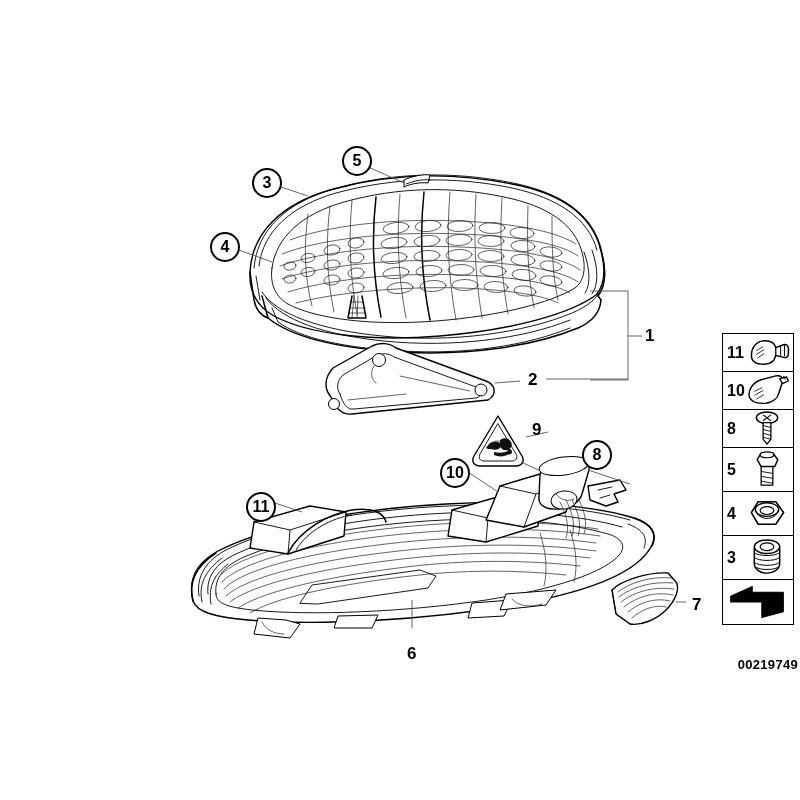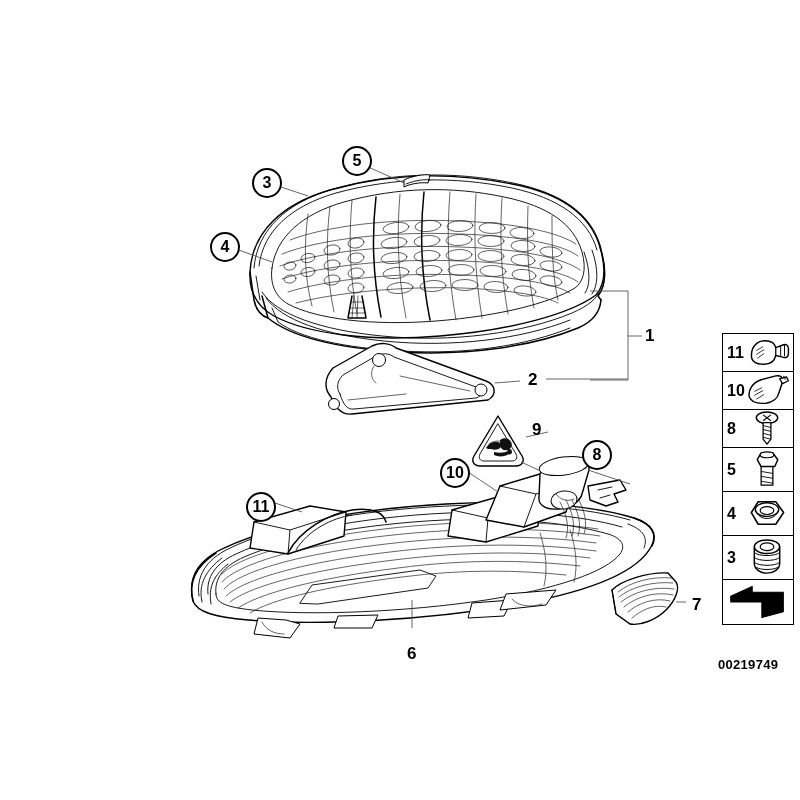--- a/index.html
+++ b/index.html
@@ -87,21 +87,21 @@
     top: 0;
     bottom: 0;
     width: 48px;
   }
   .legend-art svg { display: block; width: 100%; height: 100%; }
   .part-number {
     position: absolute;
     left: 718px;
     top: 657px;
     width: 80px;
-    text-align: left;
+    text-align: right;
     font-size: 13px;
     font-weight: bold;
     letter-spacing: 0.3px;
     color: #000;
     font-family: "Liberation Sans", sans-serif;
     z-index: 5;
   }
 </style>
 </head>
 <body>

